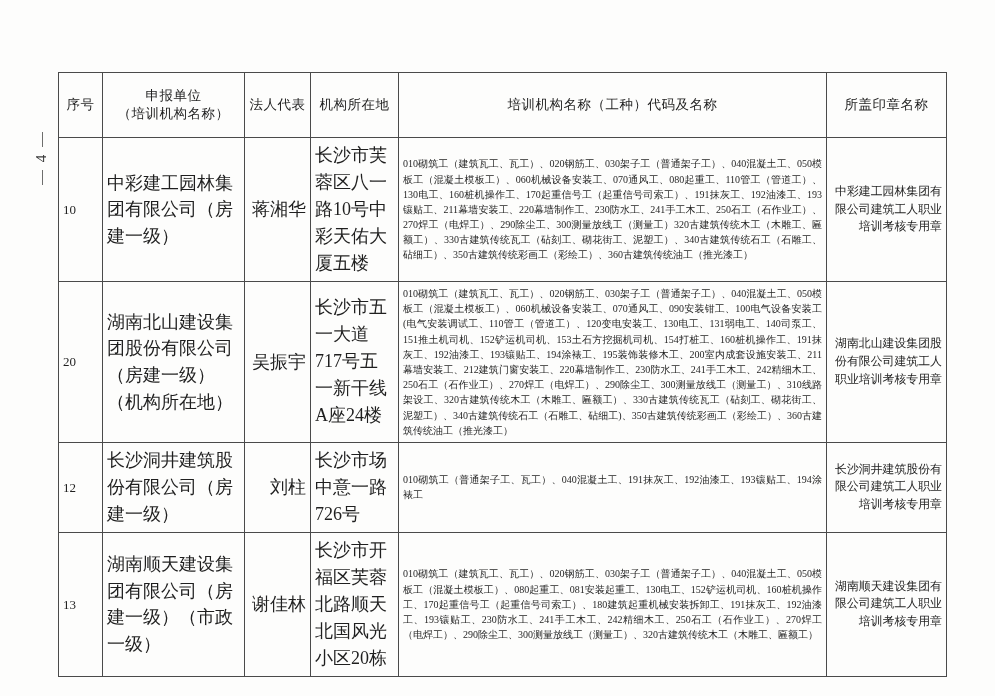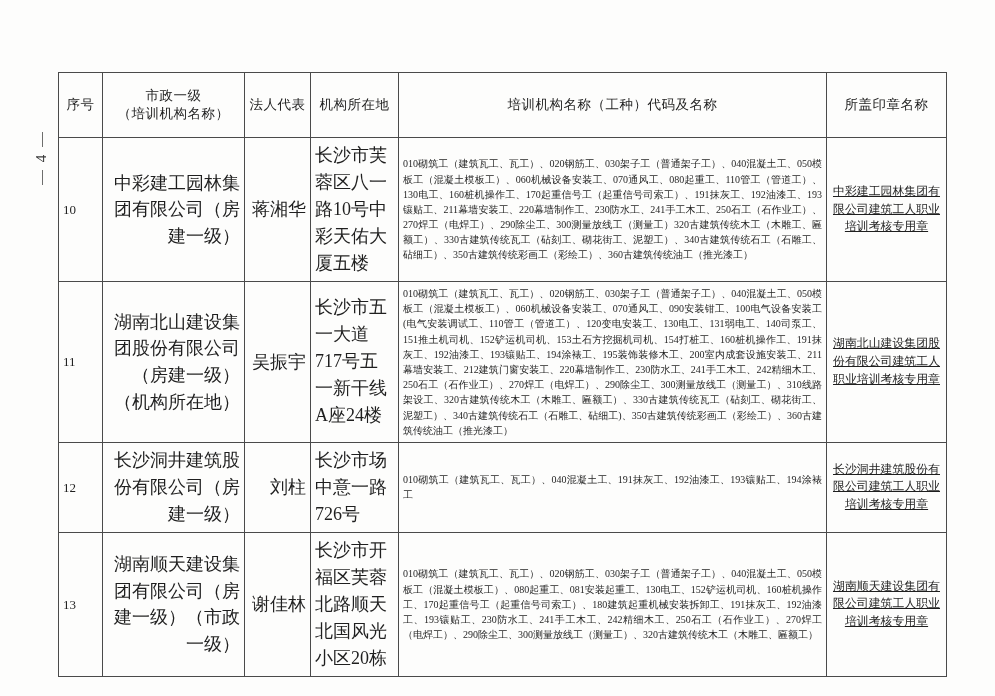--- a/index.html
+++ b/index.html
@@ -82,21 +82,21 @@
   tbody td {
     font-size: 18px;
     line-height: 1.48;
   }
   td.seq {
     text-align: left;
     font-size: 13px;
     font-family: "Liberation Serif", serif;
   }
   td.unit {
-    text-align: right;
+    text-align: left;
     padding-left: 6px;
     padding-right: 4px;
   }
   td.rep {
     text-align: right;
   }
   td.addr {
     text-align: left;
     padding-left: 5px;
     padding-right: 3px;
@@ -105,26 +105,25 @@
   td.occ {
     text-align: justify;
     text-justify: inter-ideograph;
     padding: 5px 6px 5px 5px;
     line-height: 1.52;
     font-size: 10px;
     vertical-align: top;
     margin-left: 11px;
   }
   td.stamp {
-    text-align: center;
+    text-align: right;
     padding-left: 5px;
     padding-right: 4px;
     font-size: 11.9px;
     line-height: 1.5;
-    text-decoration: underline;
   }
 
   
   #doc-table td { color: #1f1f1f; }
 </style>
 </head>
 <body>
 
 <div id="page">
 
@@ -138,52 +137,52 @@
       <col class="c-unit">
       <col class="c-rep">
       <col class="c-addr">
       <col class="c-occ">
       <col class="c-stamp">
     </colgroup>
     <thead>
       <tr>
         <td>序号</td>
         <td>
-          <span class="hdr-line">市政一级</span>
+          <span class="hdr-line">申报单位</span>
           <span class="hdr-line">（培训机构名称）</span>
         </td>
         <td>法人代表</td>
         <td>机构所在地</td>
         <td>培训机构名称（工种）代码及名称</td>
         <td>所盖印章名称</td>
       </tr>
     </thead>
     <tbody id="table-body">
         <tr>
           <td class="seq">10</td>
           <td class="unit">中彩建工园林集团有限公司（房建一级）</td>
           <td class="rep">蒋湘华</td>
           <td class="addr">长沙市芙蓉区八一路10号中彩天佑大厦五楼</td>
           <td class="occ">010砌筑工（建筑瓦工、瓦工）、020钢筋工、030架子工（普通架子工）、040混凝土工、050模板工（混凝土模板工）、060机械设备安装工、070通风工、080起重工、110管工（管道工）、130电工、160桩机操作工、170起重信号工（起重信号司索工）、191抹灰工、192油漆工、193镶贴工、211幕墙安装工、220幕墙制作工、230防水工、241手工木工、250石工（石作业工）、270焊工（电焊工）、290除尘工、300测量放线工（测量工）320古建筑传统木工（木雕工、匾额工）、330古建筑传统瓦工（砧刻工、砌花街工、泥塑工）、340古建筑传统石工（石雕工、砧细工）、350古建筑传统彩画工（彩绘工）、360古建筑传统油工（推光漆工）</td>
           <td class="stamp">中彩建工园林集团有限公司建筑工人职业培训考核专用章</td>
         </tr>
         <tr>
-          <td class="seq">11</td>
+          <td class="seq">20</td>
           <td class="unit">湖南北山建设集团股份有限公司（房建一级）（机构所在地）</td>
           <td class="rep">吴振宇</td>
           <td class="addr">长沙市五一大道717号五一新干线A座24楼</td>
           <td class="occ">010砌筑工（建筑瓦工、瓦工）、020钢筋工、030架子工（普通架子工）、040混凝土工、050模板工（混凝土模板工）、060机械设备安装工、070通风工、090安装钳工、100电气设备安装工(电气安装调试工、110管工（管道工）、120变电安装工、130电工、131弱电工、140司泵工、151推土机司机、152铲运机司机、153土石方挖掘机司机、154打桩工、160桩机操作工、191抹灰工、192油漆工、193镶贴工、194涂裱工、195装饰装修木工、200室内成套设施安装工、211幕墙安装工、212建筑门窗安装工、220幕墙制作工、230防水工、241手工木工、242精细木工、250石工（石作业工）、270焊工（电焊工）、290除尘工、300测量放线工（测量工）、310线路架设工、320古建筑传统木工（木雕工、匾额工）、330古建筑传统瓦工（砧刻工、砌花街工、泥塑工）、340古建筑传统石工（石雕工、砧细工)、350古建筑传统彩画工（彩绘工）、360古建筑传统油工（推光漆工）</td>
           <td class="stamp">湖南北山建设集团股份有限公司建筑工人职业培训考核专用章</td>
         </tr>
         <tr>
           <td class="seq">12</td>
           <td class="unit">长沙洞井建筑股份有限公司（房建一级）</td>
           <td class="rep">刘柱</td>
           <td class="addr">长沙市场中意一路726号</td>
-          <td class="occ">010砌筑工（建筑瓦工、瓦工）、040混凝土工、191抹灰工、192油漆工、193镶贴工、194涂裱工</td>
+          <td class="occ">010砌筑工（普通架子工、瓦工）、040混凝土工、191抹灰工、192油漆工、193镶贴工、194涂裱工</td>
           <td class="stamp">长沙洞井建筑股份有限公司建筑工人职业培训考核专用章</td>
         </tr>
         <tr>
           <td class="seq">13</td>
           <td class="unit">湖南顺天建设集团有限公司（房建一级）（市政一级）</td>
           <td class="rep">谢佳林</td>
           <td class="addr">长沙市开福区芙蓉北路顺天北国风光小区20栋</td>
           <td class="occ">010砌筑工（建筑瓦工、瓦工）、020钢筋工、030架子工（普通架子工）、040混凝土工、050模板工（混凝土模板工）、080起重工、081安装起重工、130电工、152铲运机司机、160桩机操作工、170起重信号工（起重信号司索工）、180建筑起重机械安装拆卸工、191抹灰工、192油漆工、193镶贴工、230防水工、241手工木工、242精细木工、250石工（石作业工）、270焊工（电焊工）、290除尘工、300测量放线工（测量工）、320古建筑传统木工（木雕工、匾额工）</td>
           <td class="stamp">湖南顺天建设集团有限公司建筑工人职业培训考核专用章</td>
         </tr>

